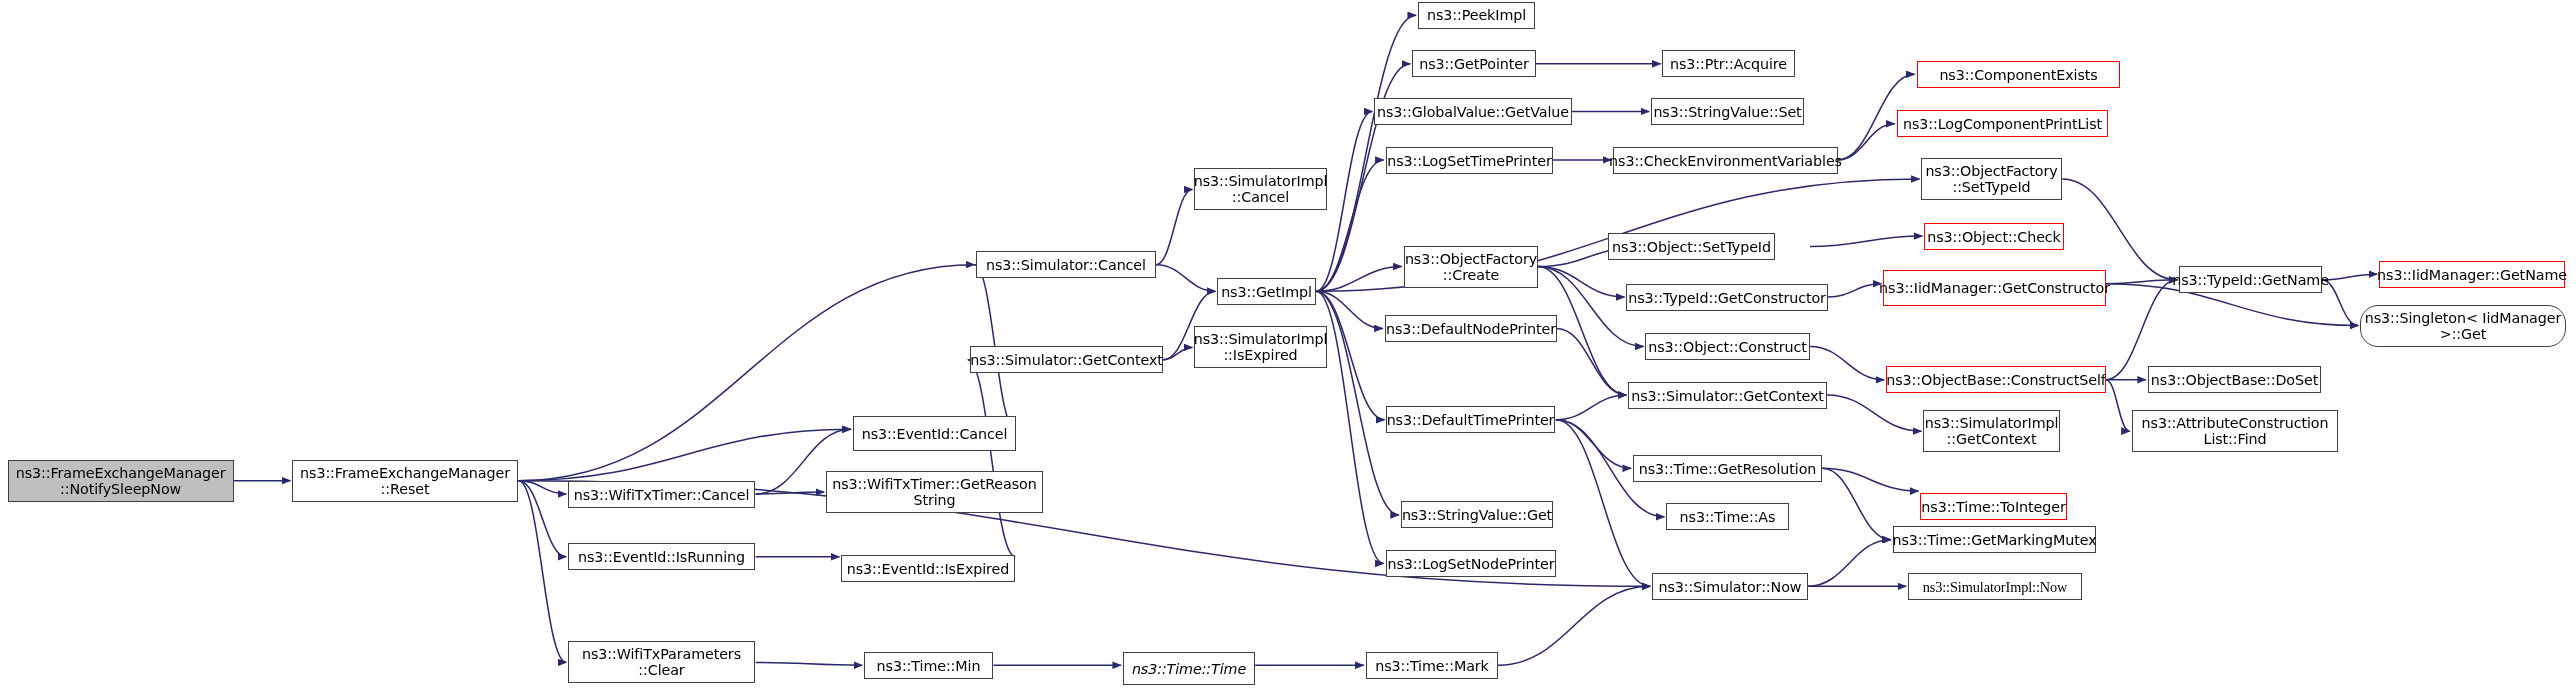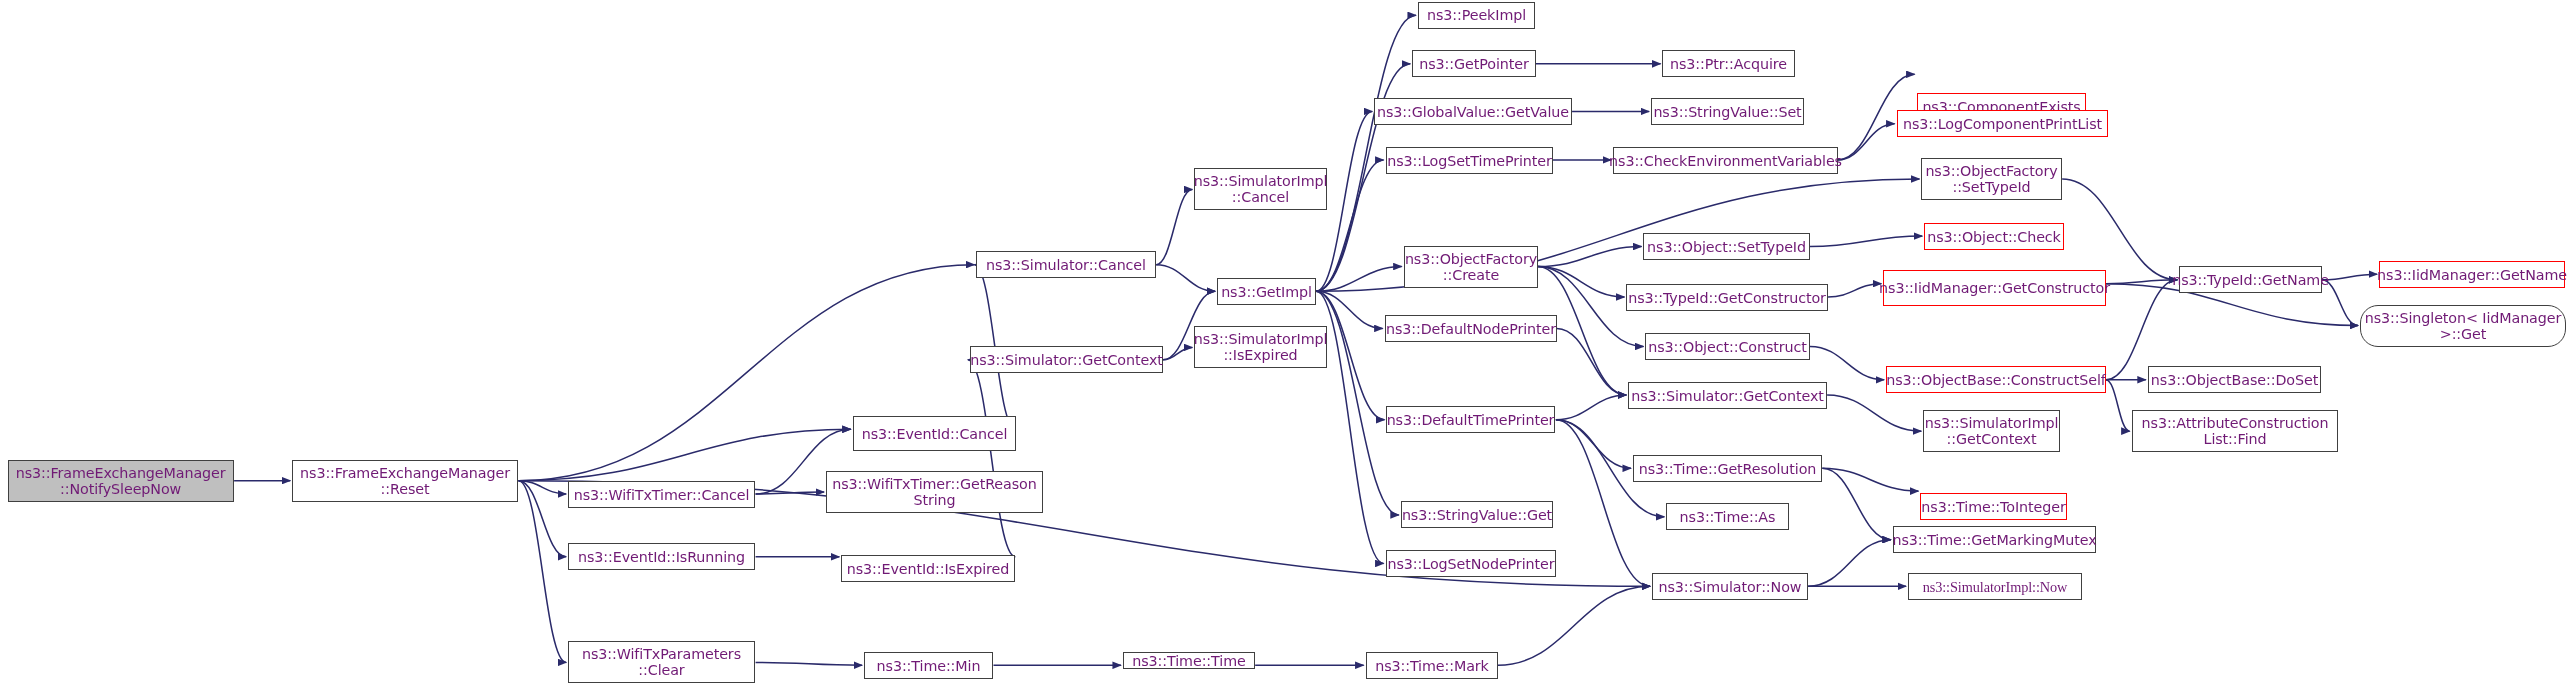--- a/index.html
+++ b/index.html
@@ -24,21 +24,21 @@
   }
   .node {
     position: absolute;
     box-sizing: border-box;
     display: flex;
     align-items: center;
     justify-content: center;
     text-align: center;
     background: #ffffff;
     border: 1px solid #404040;
-    color: #701a75;
+    color: #000000;
     font-size: 14.3px;
     line-height: 16px;
     letter-spacing: -0.1px;
     padding: 1px 2.9px;
     white-space: pre-line;
   }
   .node.red {
     border-color: #ff0000;
   }
   .node.current {
@@ -128,48 +128,48 @@
       <div class="node" style="left: 568px; top: 543px; width: 187px; height: 27px;">ns3::EventId::IsRunning</div>
       <div class="node" style="left: 568px; top: 641px; width: 187px; height: 42px;">ns3::WifiTxParameters
 ::Clear</div>
       <div class="node" style="left: 853px; top: 416px; width: 163px; height: 35px;">ns3::EventId::Cancel</div>
       <div class="node" style="left: 826px; top: 471px; width: 217px; height: 42px;">ns3::WifiTxTimer::GetReason
 String</div>
       <div class="node" style="left: 841px; top: 543px; width: 174px; height: 27px; margin-top: 12px;">ns3::EventId::IsExpired</div>
       <div class="node" style="left: 864px; top: 652px; width: 129px; height: 27px;">ns3::Time::Min</div>
       <div class="node" style="left: 976px; top: 251px; width: 180px; height: 27px;">ns3::Simulator::Cancel</div>
       <div class="node" style="left: 970px; top: 346px; width: 193px; height: 27px;">ns3::Simulator::GetContext</div>
-      <div class="node" style="left: 1123px; top: 652px; width: 132px; height: 17px;">ns3::Time::Time</div>
+      <div class="node" style="left: 1123px; top: 652px; width: 132px; height: 33px; font-style: italic;">ns3::Time::Time</div>
       <div class="node" style="left: 1194px; top: 168px; width: 133px; height: 42px;">ns3::SimulatorImpl
 ::Cancel</div>
       <div class="node" style="left: 1217px; top: 278px; width: 99px; height: 27px;">ns3::GetImpl</div>
       <div class="node" style="left: 1194px; top: 326px; width: 133px; height: 42px;">ns3::SimulatorImpl
 ::IsExpired</div>
       <div class="node" style="left: 1366px; top: 652px; width: 132px; height: 27px;">ns3::Time::Mark</div>
       <div class="node" style="left: 1418px; top: 1.9px; width: 117px; height: 27px;">ns3::PeekImpl</div>
       <div class="node" style="left: 1412px; top: 50px; width: 124px; height: 27px;">ns3::GetPointer</div>
       <div class="node" style="left: 1374px; top: 98px; width: 198px; height: 27px;">ns3::GlobalValue::GetValue</div>
       <div class="node" style="left: 1386px; top: 147px; width: 167px; height: 27px;">ns3::LogSetTimePrinter</div>
       <div class="node" style="left: 1404px; top: 246px; width: 134px; height: 42px;">ns3::ObjectFactory
 ::Create</div>
       <div class="node" style="left: 1385px; top: 315px; width: 172px; height: 27px;">ns3::DefaultNodePrinter</div>
       <div class="node" style="left: 1386px; top: 406px; width: 169px; height: 27px;">ns3::DefaultTimePrinter</div>
       <div class="node" style="left: 1401px; top: 501px; width: 152px; height: 27px;">ns3::StringValue::Get</div>
       <div class="node" style="left: 1386px; top: 550px; width: 170px; height: 27px;">ns3::LogSetNodePrinter</div>
       <div class="node" style="left: 1662px; top: 50px; width: 133px; height: 27px;">ns3::Ptr::Acquire</div>
       <div class="node" style="left: 1651px; top: 98px; width: 153px; height: 27px;">ns3::StringValue::Set</div>
       <div class="node" style="left: 1613px; top: 147px; width: 225px; height: 27px;">ns3::CheckEnvironmentVariables</div>
-      <div class="node" style="left: 1643px; top: 233px; width: 167px; height: 27px;">ns3::Object::SetTypeId</div>
+      <div class="node" style="left: 1608px; top: 233px; width: 167px; height: 27px;">ns3::Object::SetTypeId</div>
       <div class="node" style="left: 1626px; top: 284px; width: 202px; height: 27px;">ns3::TypeId::GetConstructor</div>
       <div class="node" style="left: 1645px; top: 333px; width: 165px; height: 27px;">ns3::Object::Construct</div>
       <div class="node" style="left: 1628px; top: 382px; width: 199px; height: 27px;">ns3::Simulator::GetContext</div>
       <div class="node" style="left: 1633px; top: 455px; width: 189px; height: 27px;">ns3::Time::GetResolution</div>
       <div class="node" style="left: 1666px; top: 503px; width: 123px; height: 27px;">ns3::Time::As</div>
       <div class="node" style="left: 1652px; top: 573px; width: 156px; height: 27px;">ns3::Simulator::Now</div>
-      <div class="node red" style="left: 1917px; top: 61px; width: 169px; height: 27px; margin-top: 32px;">ns3::ComponentExists</div>
+      <div class="node red" style="left: 1917px; top: 61px; width: 203px; height: 27px;">ns3::ComponentExists</div>
       <div class="node red" style="left: 1897px; top: 110px; width: 211px; height: 27px;">ns3::LogComponentPrintList</div>
       <div class="node" style="left: 1921px; top: 158px; width: 141px; height: 42px;">ns3::ObjectFactory
 ::SetTypeId</div>
       <div class="node red" style="left: 1924px; top: 223px; width: 140px; height: 27px;">ns3::Object::Check</div>
       <div class="node red" style="left: 1883px; top: 270px; width: 223px; height: 36px;">ns3::IidManager::GetConstructor</div>
       <div class="node red" style="left: 1886px; top: 366px; width: 220px; height: 27px;">ns3::ObjectBase::ConstructSelf</div>
       <div class="node" style="left: 1923px; top: 410px; width: 137px; height: 42px;">ns3::SimulatorImpl
 ::GetContext</div>
       <div class="node red" style="left: 1920px; top: 478px; width: 147px; height: 27px; margin-top: 15px;">ns3::Time::ToInteger</div>
       <div class="node" style="left: 1893px; top: 526px; width: 203px; height: 27px;">ns3::Time::GetMarkingMutex</div>

